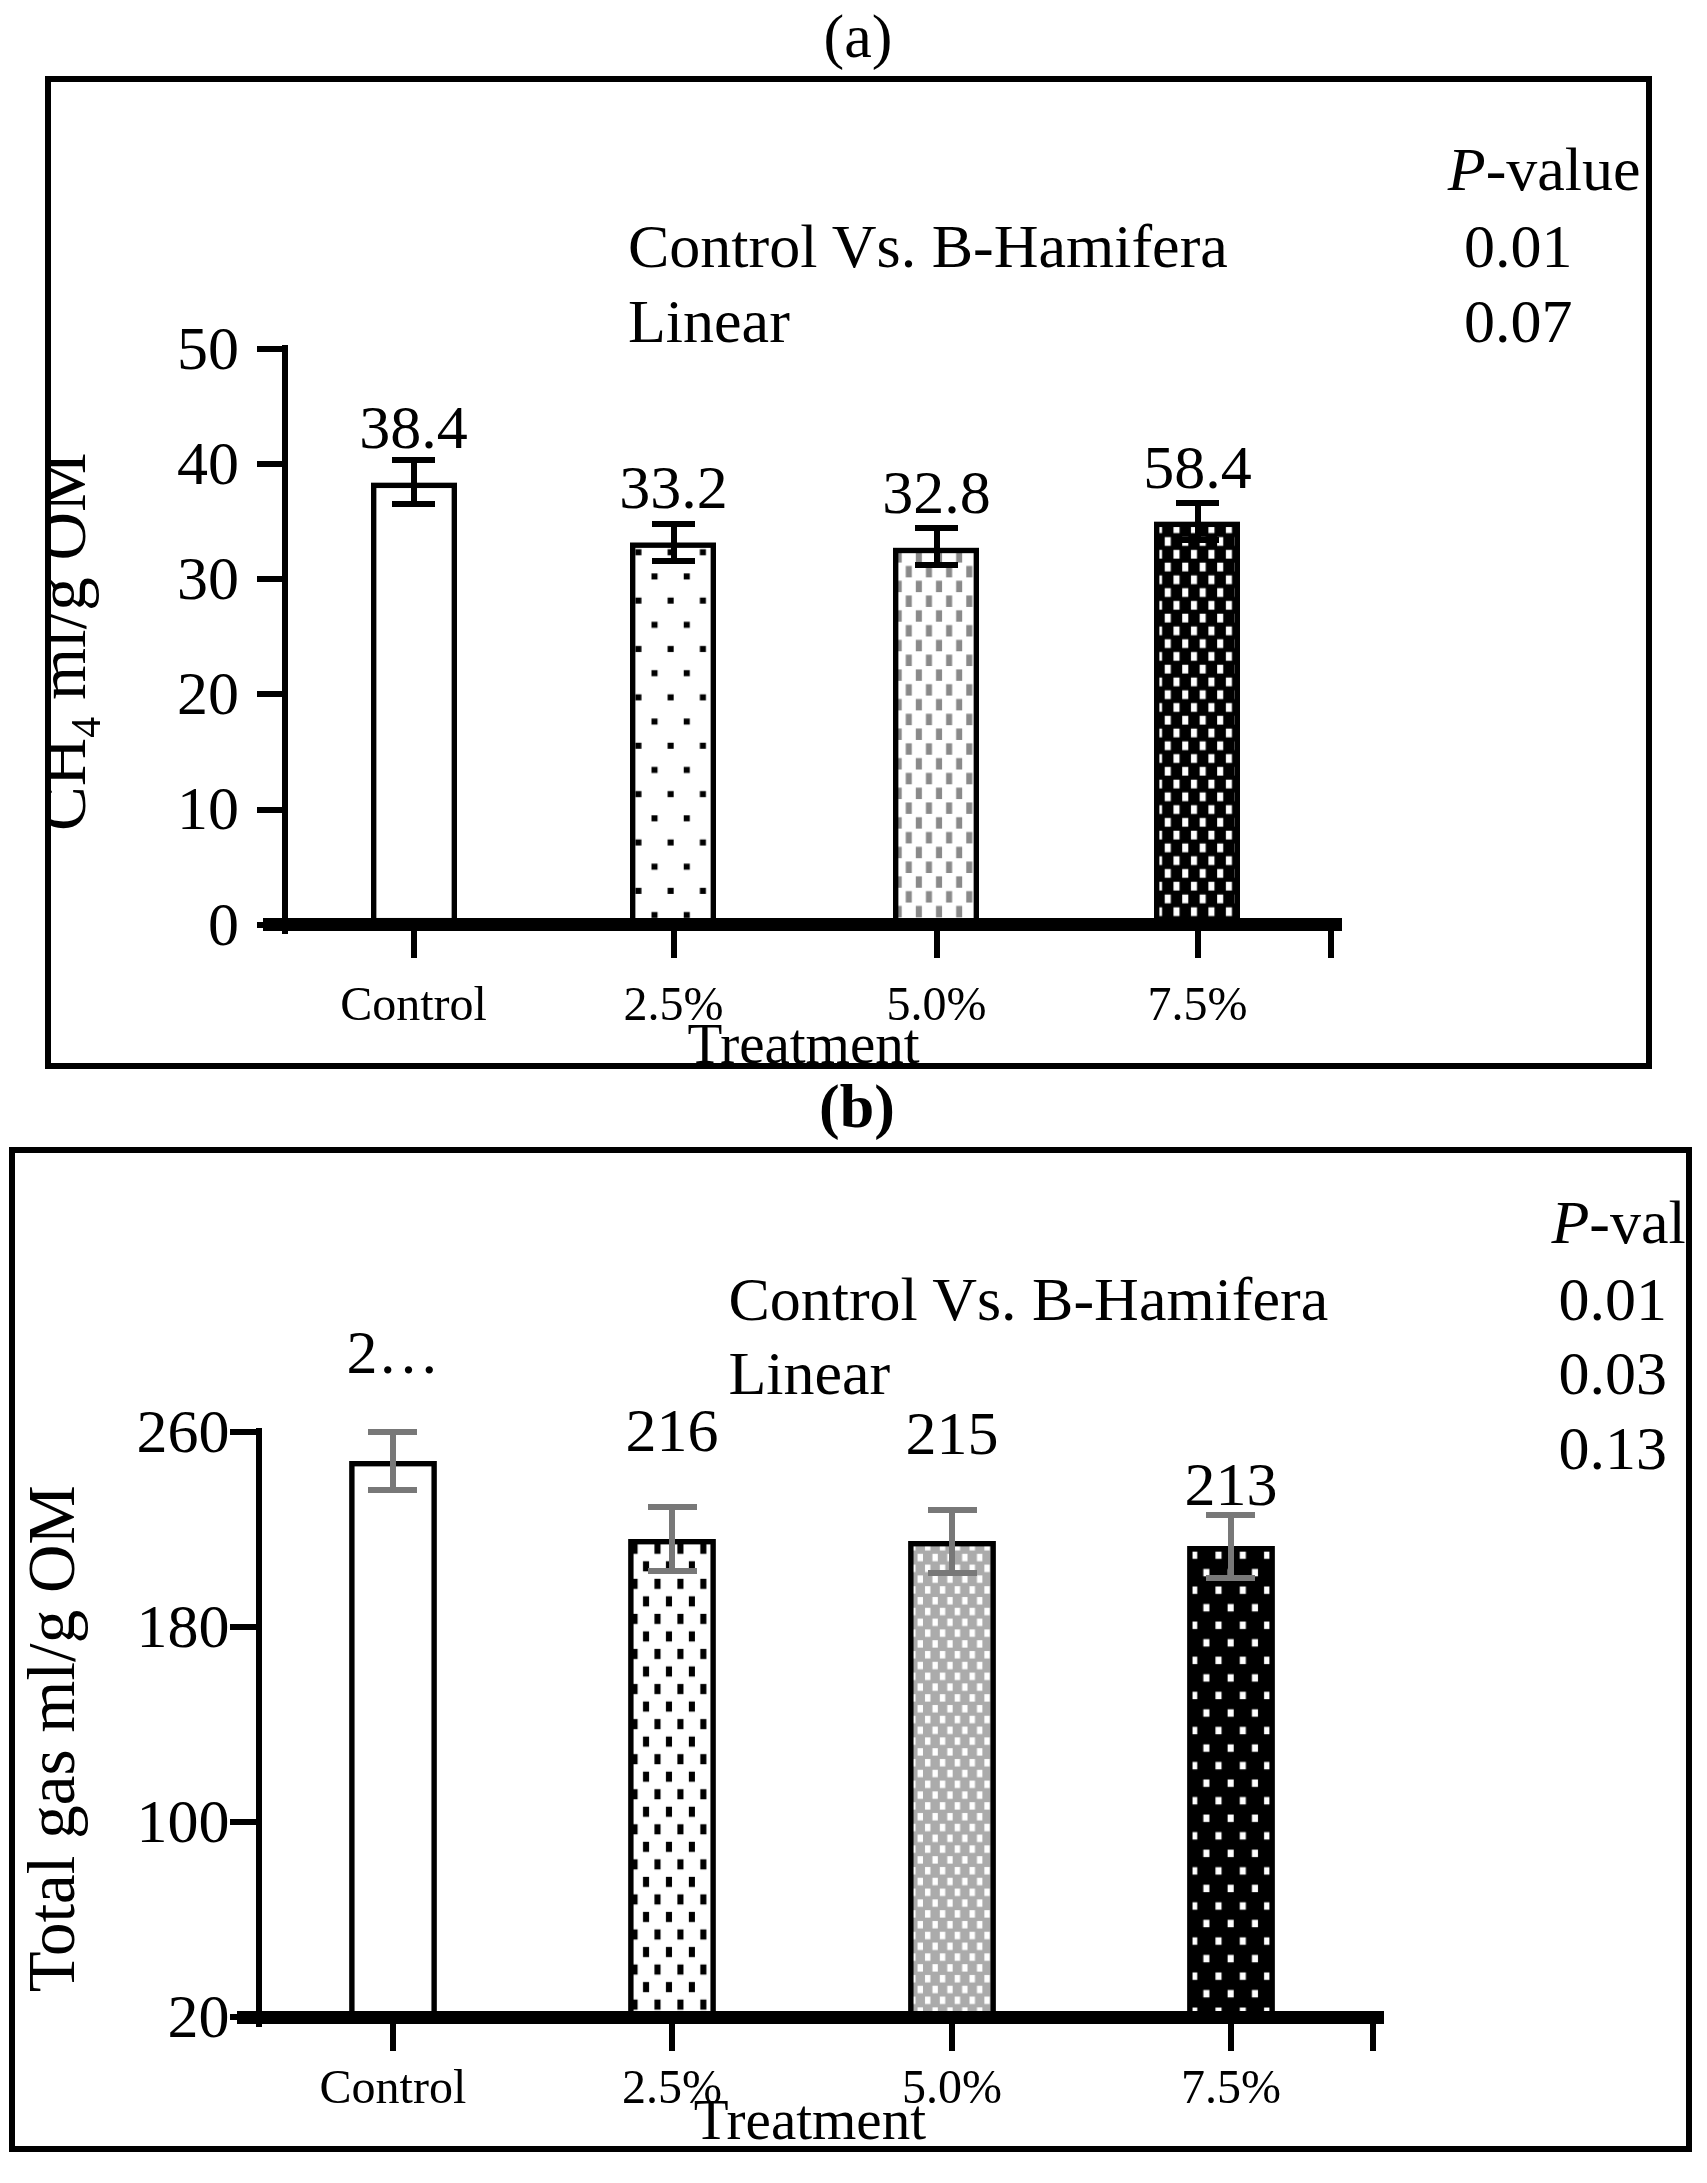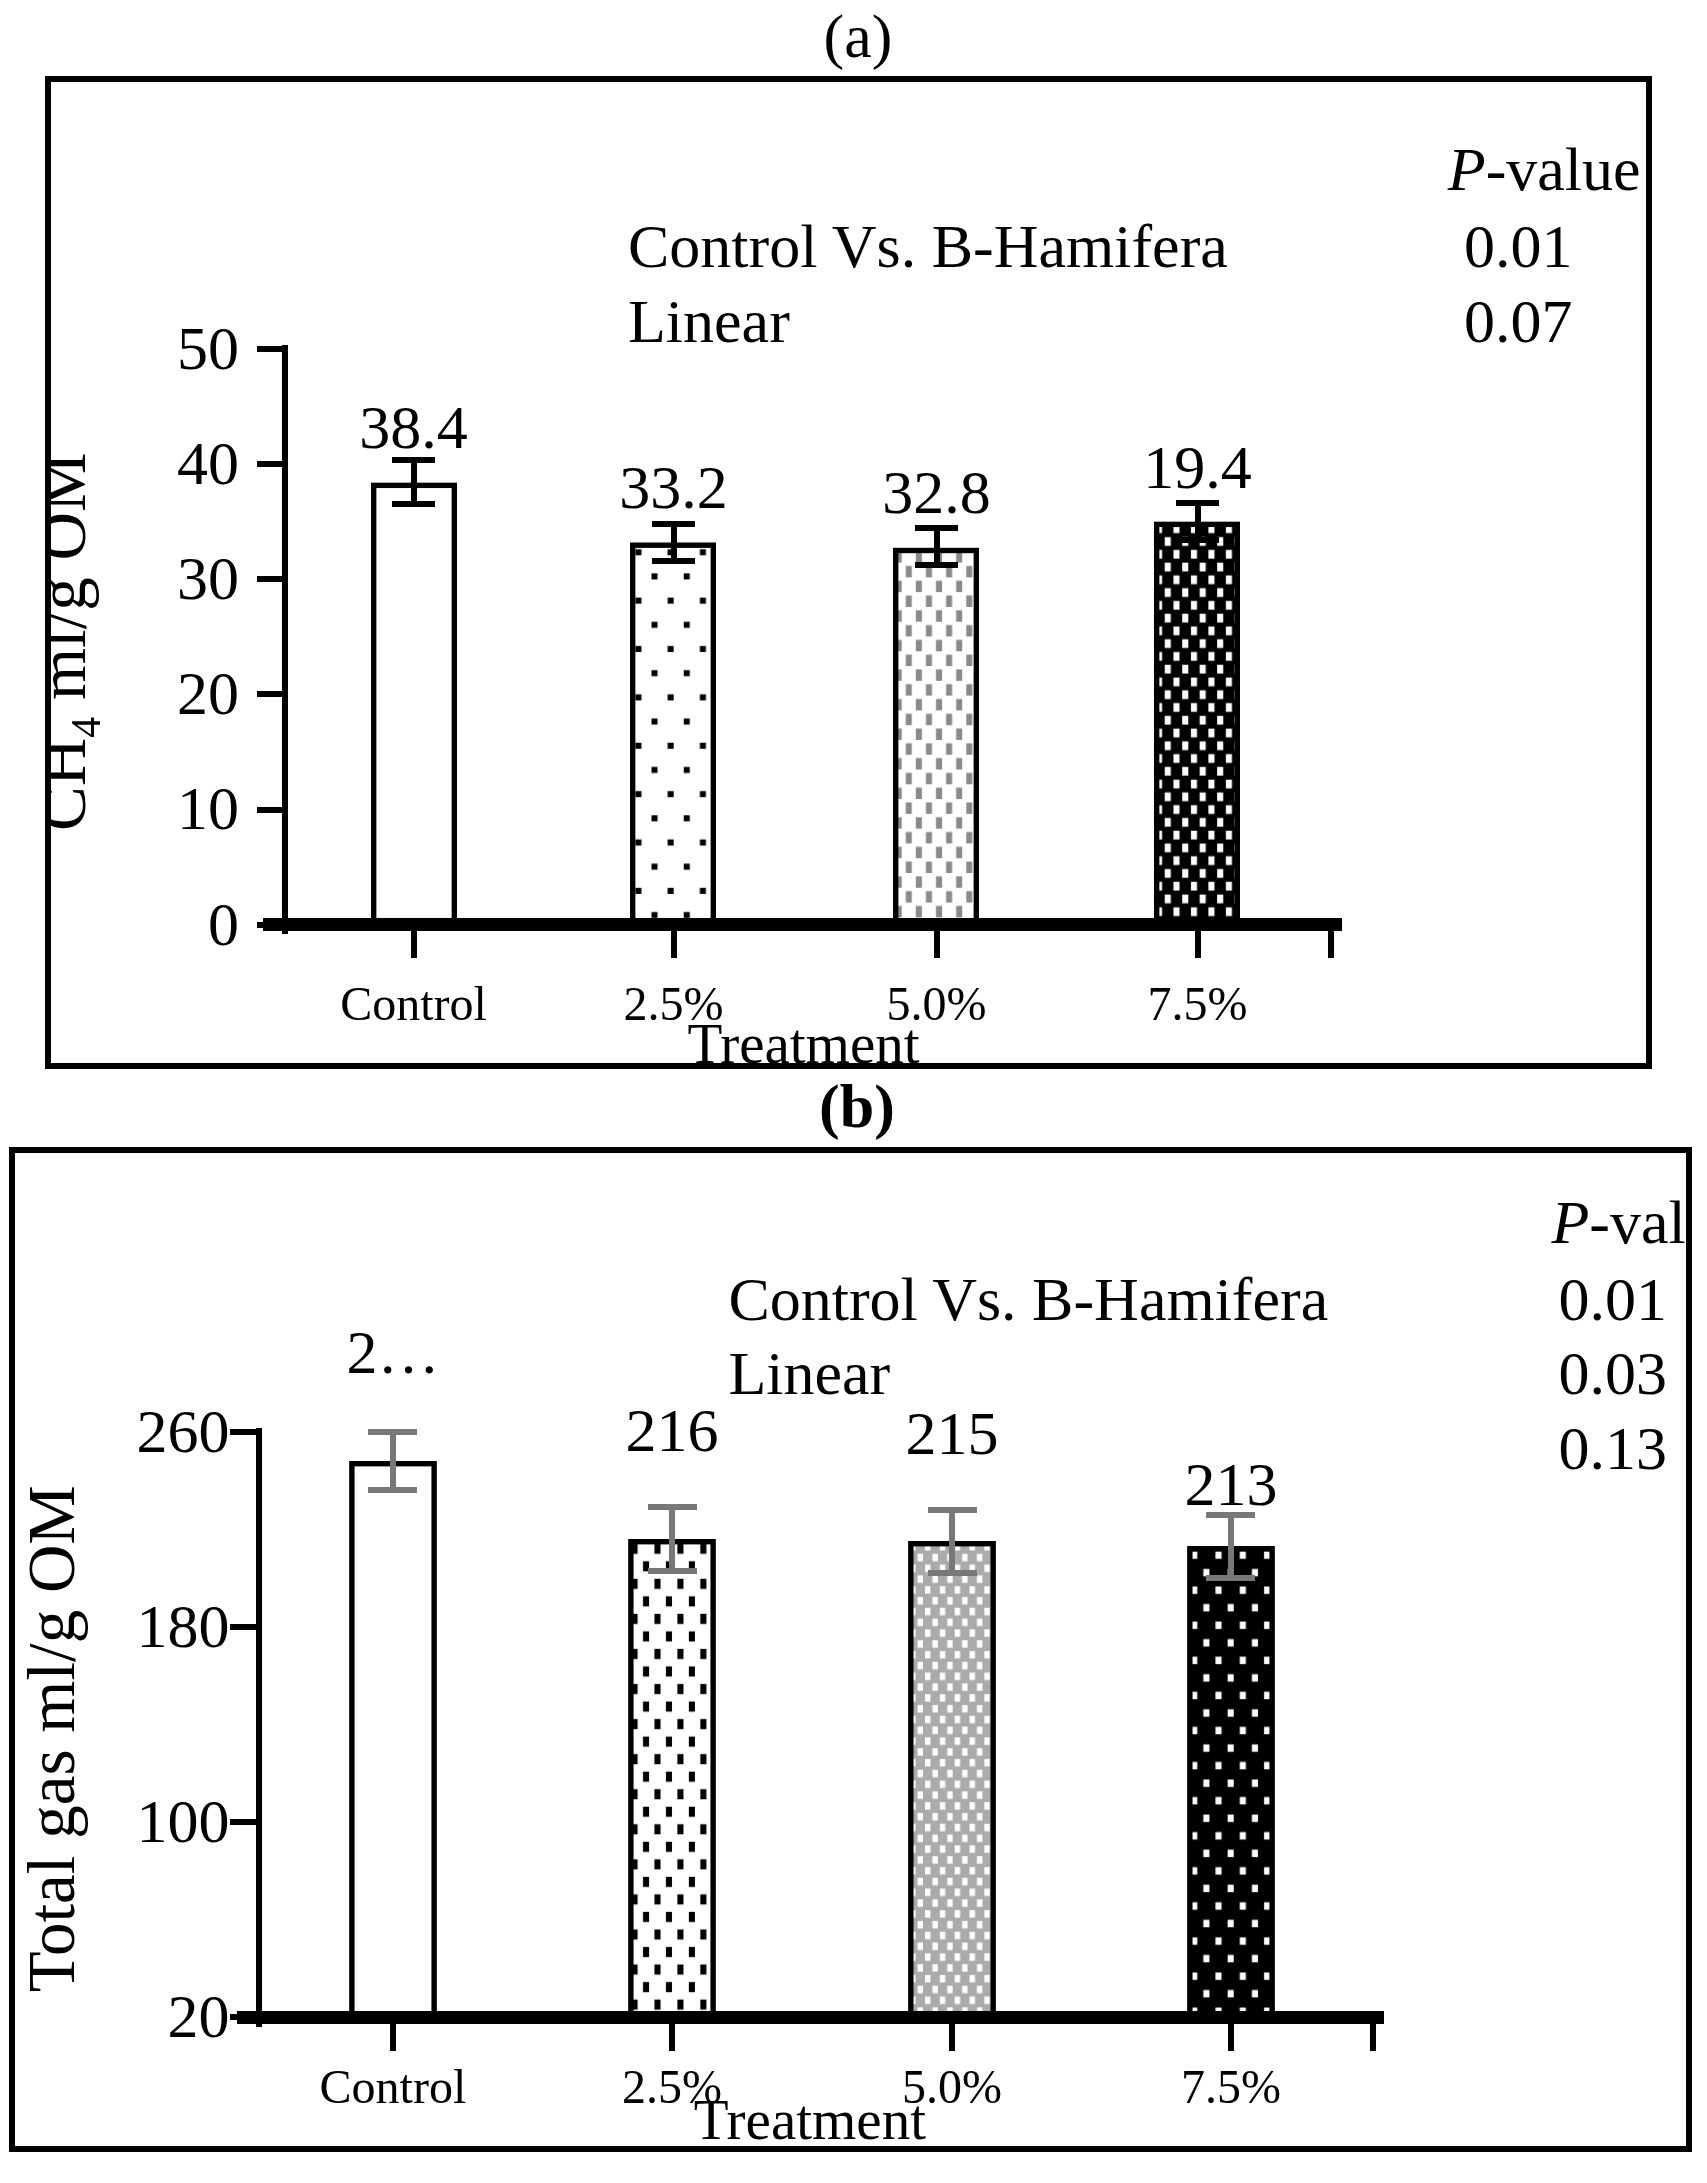--- a/index.html
+++ b/index.html
@@ -126,21 +126,21 @@
       <div class="err" style="left: 864px; top: 443px; width: 43px; height: 6px; background: rgb(0, 0, 0);"></div>
       <div class="err" style="left: 864px; top: 480px; width: 43px; height: 6px; background: rgb(0, 0, 0);"></div>
       <div class="val-label" style="left: 717px; top: 377px;">32.8</div>
       <div class="xtick-label" style="left: 717px; top: 888px;">5.0%</div>
       <svg class="bar-svg" width="86" height="403" style="left: 1103px; top: 439px;" viewBox="0 0 128 597.797">
         <rect x="4" y="4" width="120" height="589.8" fill="url(#checker-black)" stroke="#000000" stroke-width="8"></rect>
       </svg>
       <div class="err" style="left: 1144px; top: 421px; width: 6px; height: 37px; background: rgb(0, 0, 0);"></div>
       <div class="err" style="left: 1125px; top: 418px; width: 43px; height: 6px; background: rgb(0, 0, 0);"></div>
       <div class="err" style="left: 1125px; top: 455px; width: 43px; height: 6px; background: rgb(0, 0, 0);"></div>
-      <div class="val-label" style="left: 978px; top: 352px;">19.4</div>
+      <div class="val-label" style="left: 978px; top: 352px;">58.4</div>
       <div class="xtick-label" style="left: 978px; top: 888px;">7.5%</div>
       <div class="axis-line" style="left: 212px; top: 836px; width: 1079px; height: 13px; z-index: 5;"></div>
       <div class="tick" style="left: 360px; top: 849px; width: 6px; height: 27px;"></div>
       <div class="tick" style="left: 620px; top: 849px; width: 6px; height: 27px;"></div>
       <div class="tick" style="left: 883px; top: 849px; width: 6px; height: 27px;"></div>
       <div class="tick" style="left: 1144px; top: 849px; width: 6px; height: 27px;"></div>
       <div class="tick" style="left: 1277px; top: 849px; width: 6px; height: 27px;"></div>
     </div>
 
   <div class="xtitle" style="left:550px; top:927px;">Treatment</div>

